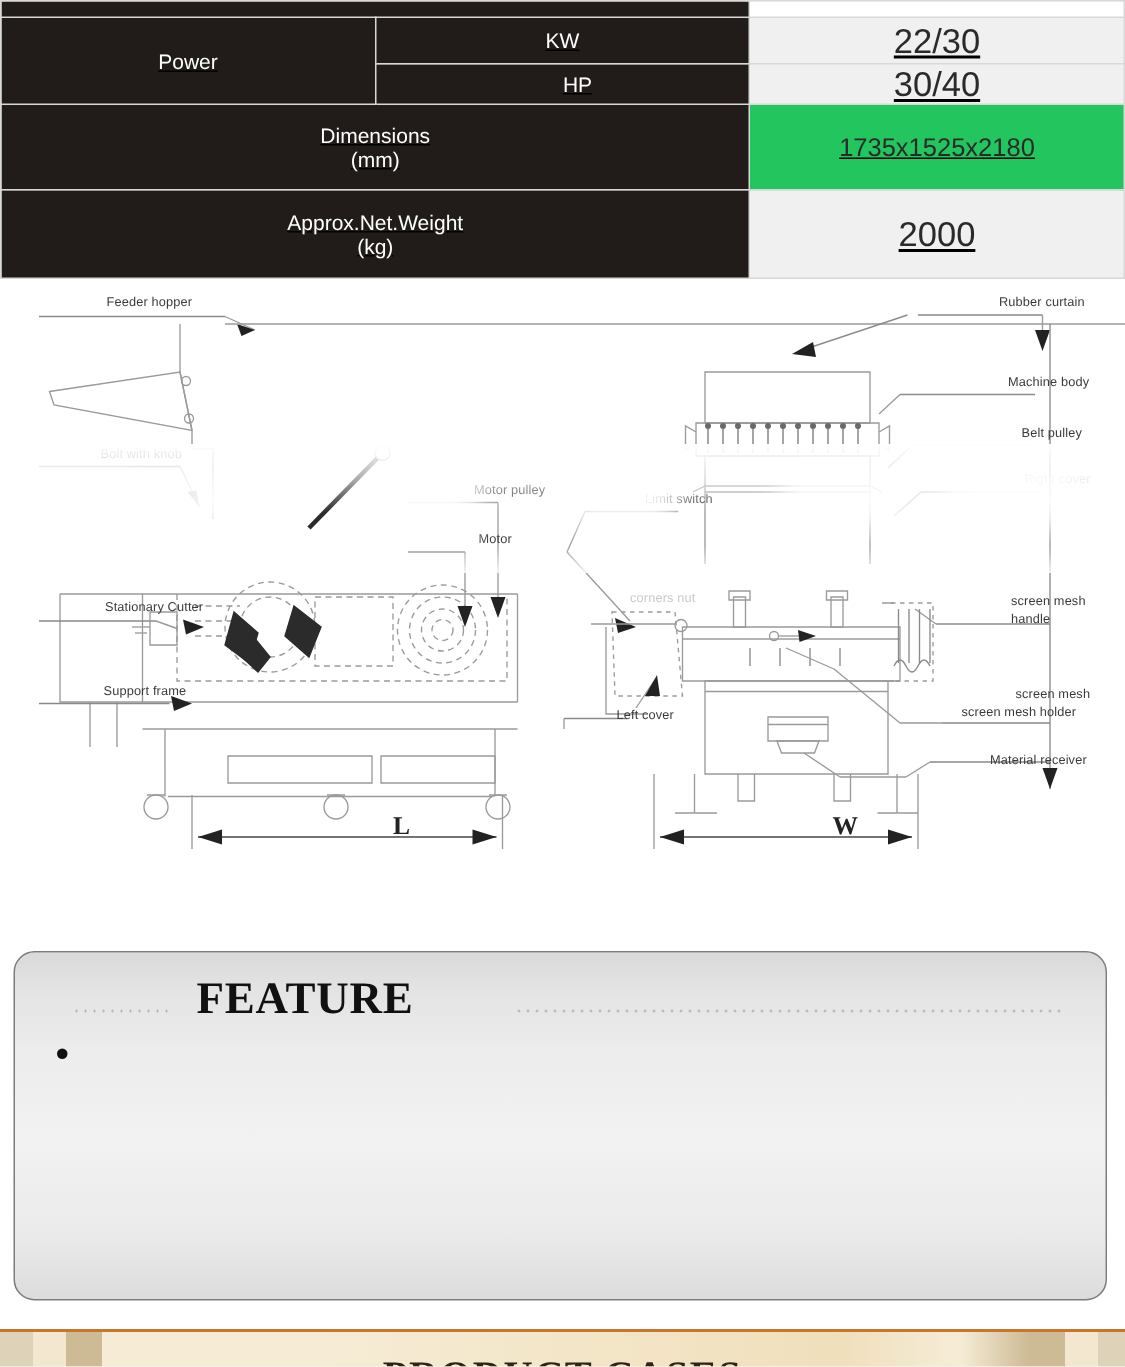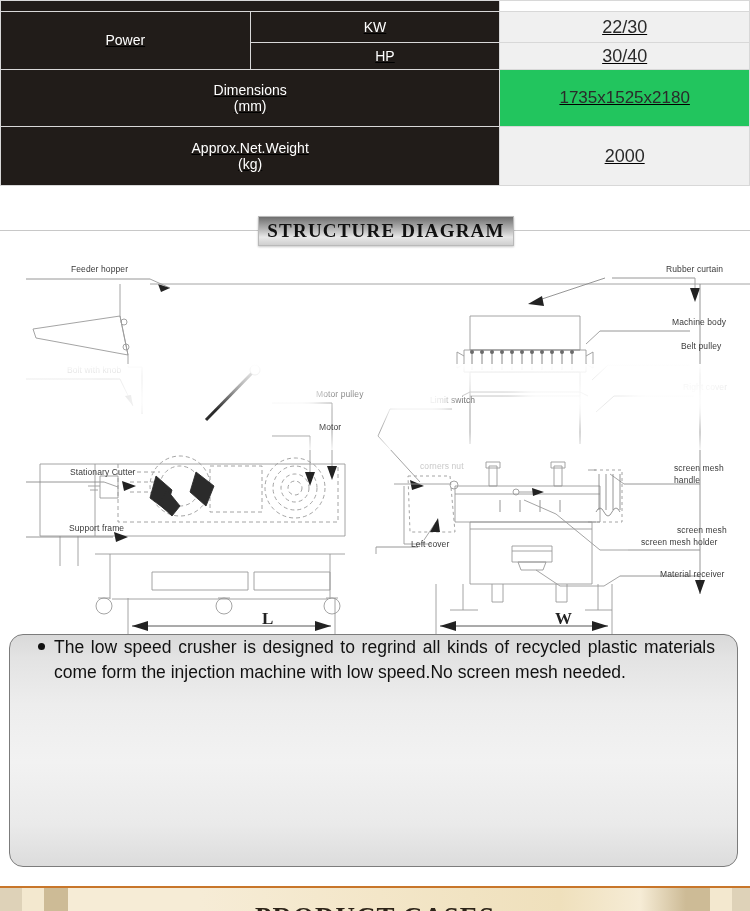--- a/index.html
+++ b/index.html
@@ -14,21 +14,21 @@
   .spec-table{width:750px;border-collapse:collapse;table-layout:fixed;text-decoration:underline;}
   .spec-table td{
     border:1px solid #d8d8d8;
     padding:0;
     text-align:center;
     vertical-align:middle;
     font-size:14.5px;
     line-height:1.15;
   }
   td.lab{background:#211c19;color:#ffffff;font-size:14px;}
-  td.val{background:#f0f0f0;color:#2a2a2a;font-size:18px;}
+  td.val{background:#f0f0f0;color:#2a2a2a;font-size:23px;}
   td.val-white{background:#22c55e;color:#2a2a2a;font-size:17px;}
   .row-cut td{height:10px;}
   .row-cut td.val-white{background:#ffffff;}
 
   
   .sd-banner-wrap{position:relative;height:46px;margin-top:22px;}
   .sd-banner{
     position:absolute;left:258px;top:8px;width:254px;height:28px;
     background:linear-gradient(180deg,#6e6e6e 0%,#8d8d8d 18%,#bdbdbd 48%,#e8e8e8 72%,#cfcfcf 100%);
     border:1px solid #b9b9b9;
@@ -180,27 +180,20 @@
     <tr>
       <td class="lab" colspan="2" style="height:58px;">
         <div>Approx.Net.Weight</div>
         <div>(kg)</div>
       </td>
       <td class="val" style="height:58px;">2000</td>
     </tr>
   </tbody>
     </table>
 
-  <div class="sd-banner-wrap">
-    <div class="sd-line l"></div>
-    <div class="sd-line r"></div>
-    <div class="sd-banner">
-      <span>STRUCTURE DIAGRAM</span>
-    </div>
-  </div>
 
   <div class="diagram">
 
     <svg width="750" height="385" viewBox="0 0 750 385">
       <g fill="none" stroke="#9a9a9a" stroke-width="0.9">
 
         <path d="M26 25 L150 25" stroke="#8a8a8a"></path>
         <path d="M150 25 L170 34"></path>
         <polygon points="170,34 158,30 161,38" fill="#222" stroke="none"></polygon>
 
@@ -396,21 +389,21 @@
       </g>
     </svg>
 
     <div class="lbl" style="left:32px;top:10px;">Feeder hopper</div>
     <div class="lbl" style="left:28px;top:111px;">Bolt with knob</div>
     <div class="lbl" style="left:277px;top:135px;">Motor pulley</div>
     <div class="lbl" style="left:280px;top:168px;">Motor</div>
     <div class="lbl" style="left:391px;top:141px;">Limit switch</div>
     <div class="lbl" style="left:627px;top:10px;">Rubber curtain</div>
     <div class="lbl" style="left:633px;top:63px;">Machine body</div>
-    <div class="lbl" style="left:642px;top:87px;">Belt pulley</div>
+    <div class="lbl" style="left:642px;top:97px;">Belt pulley</div>
     <div class="lbl faint" style="left:644px;top:128px;">Right cover</div>
     <div class="lbl" style="left:31px;top:213px;">Stationary Cutter</div>
     <div class="lbl" style="left:30px;top:269px;">Support frame</div>
     <div class="lbl faint" style="left:381px;top:207px;">corners nut</div>
     <div class="lbl" style="left:372px;top:285px;">Left cover</div>
     <div class="lbl" style="left:635px;top:209px;">screen mesh</div>
     <div class="lbl" style="left:635px;top:221px;">handle</div>
     <div class="lbl" style="left:638px;top:271px;">screen mesh</div>
     <div class="lbl" style="left:602px;top:283px;text-align:center;">screen mesh holder</div>
     <div class="lbl" style="left:621px;top:315px;">Material receiver</div>
@@ -423,24 +416,28 @@
       <div class="wm-blob" style="left:250px;top:128px;width:70px;height:40px;"></div>
       <div class="wm-blob" style="left:380px;top:128px;width:70px;height:40px;"></div>
       <div class="wm-blob" style="left:520px;top:128px;width:80px;height:40px;"></div>
       <div class="wm-blob" style="left:630px;top:128px;width:90px;height:40px;"></div>
       <div class="wm-fade"></div>
       <div class="wm-fade2"></div>
     </div>
   </div>
 
   <div class="feature-box">
+    <div class="feature-head">
+      <div class="dots-left"></div>
+      <div class="feature-title">FEATURE</div>
+      <div class="dots-right"></div>
+    </div>
     <ul class="feat-list">
       <li class="feat-item">
         <span class="bullet"></span>
-        <span>The low speed crusher is designed to regrind all kinds of recycled plastic materials come form the injection machine with low speed.No screen mesh needed.</span>
       </li>
     </ul>
   </div>
 
   <div class="cases">
     <div class="cases-inner"></div>
     <div class="cases-title">PRODUCT CASES</div>
   </div>
 
 </div>

